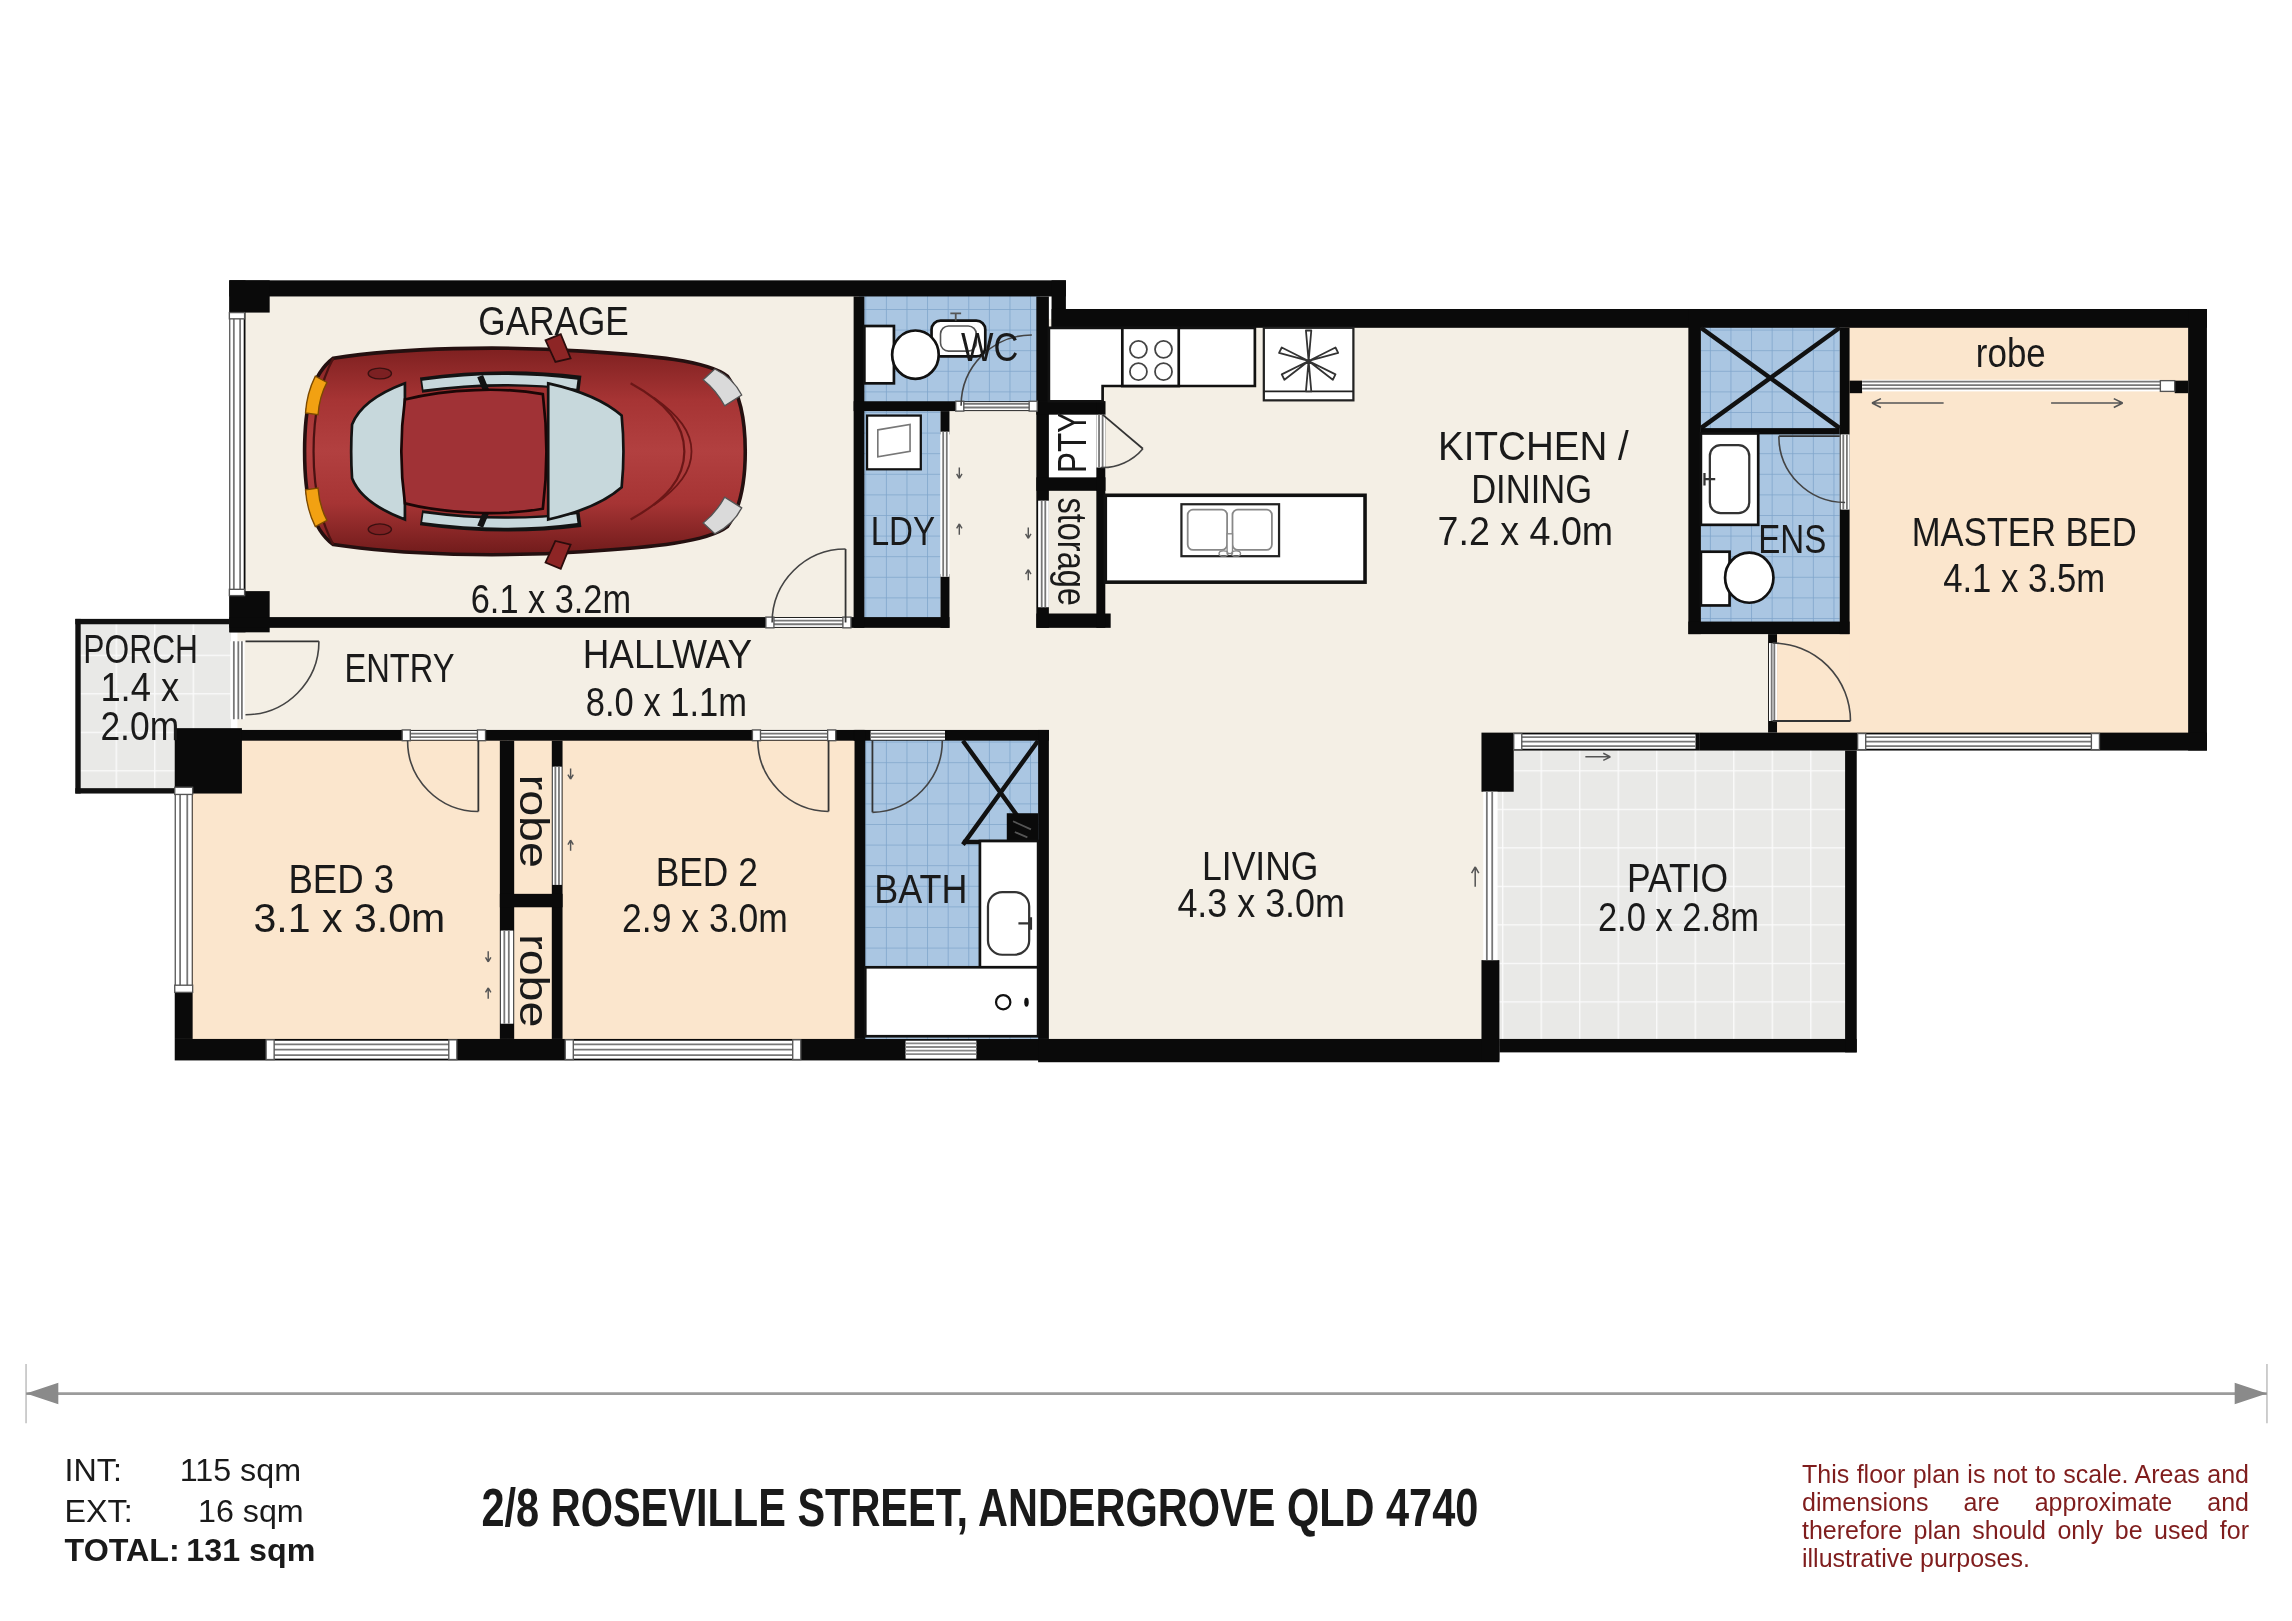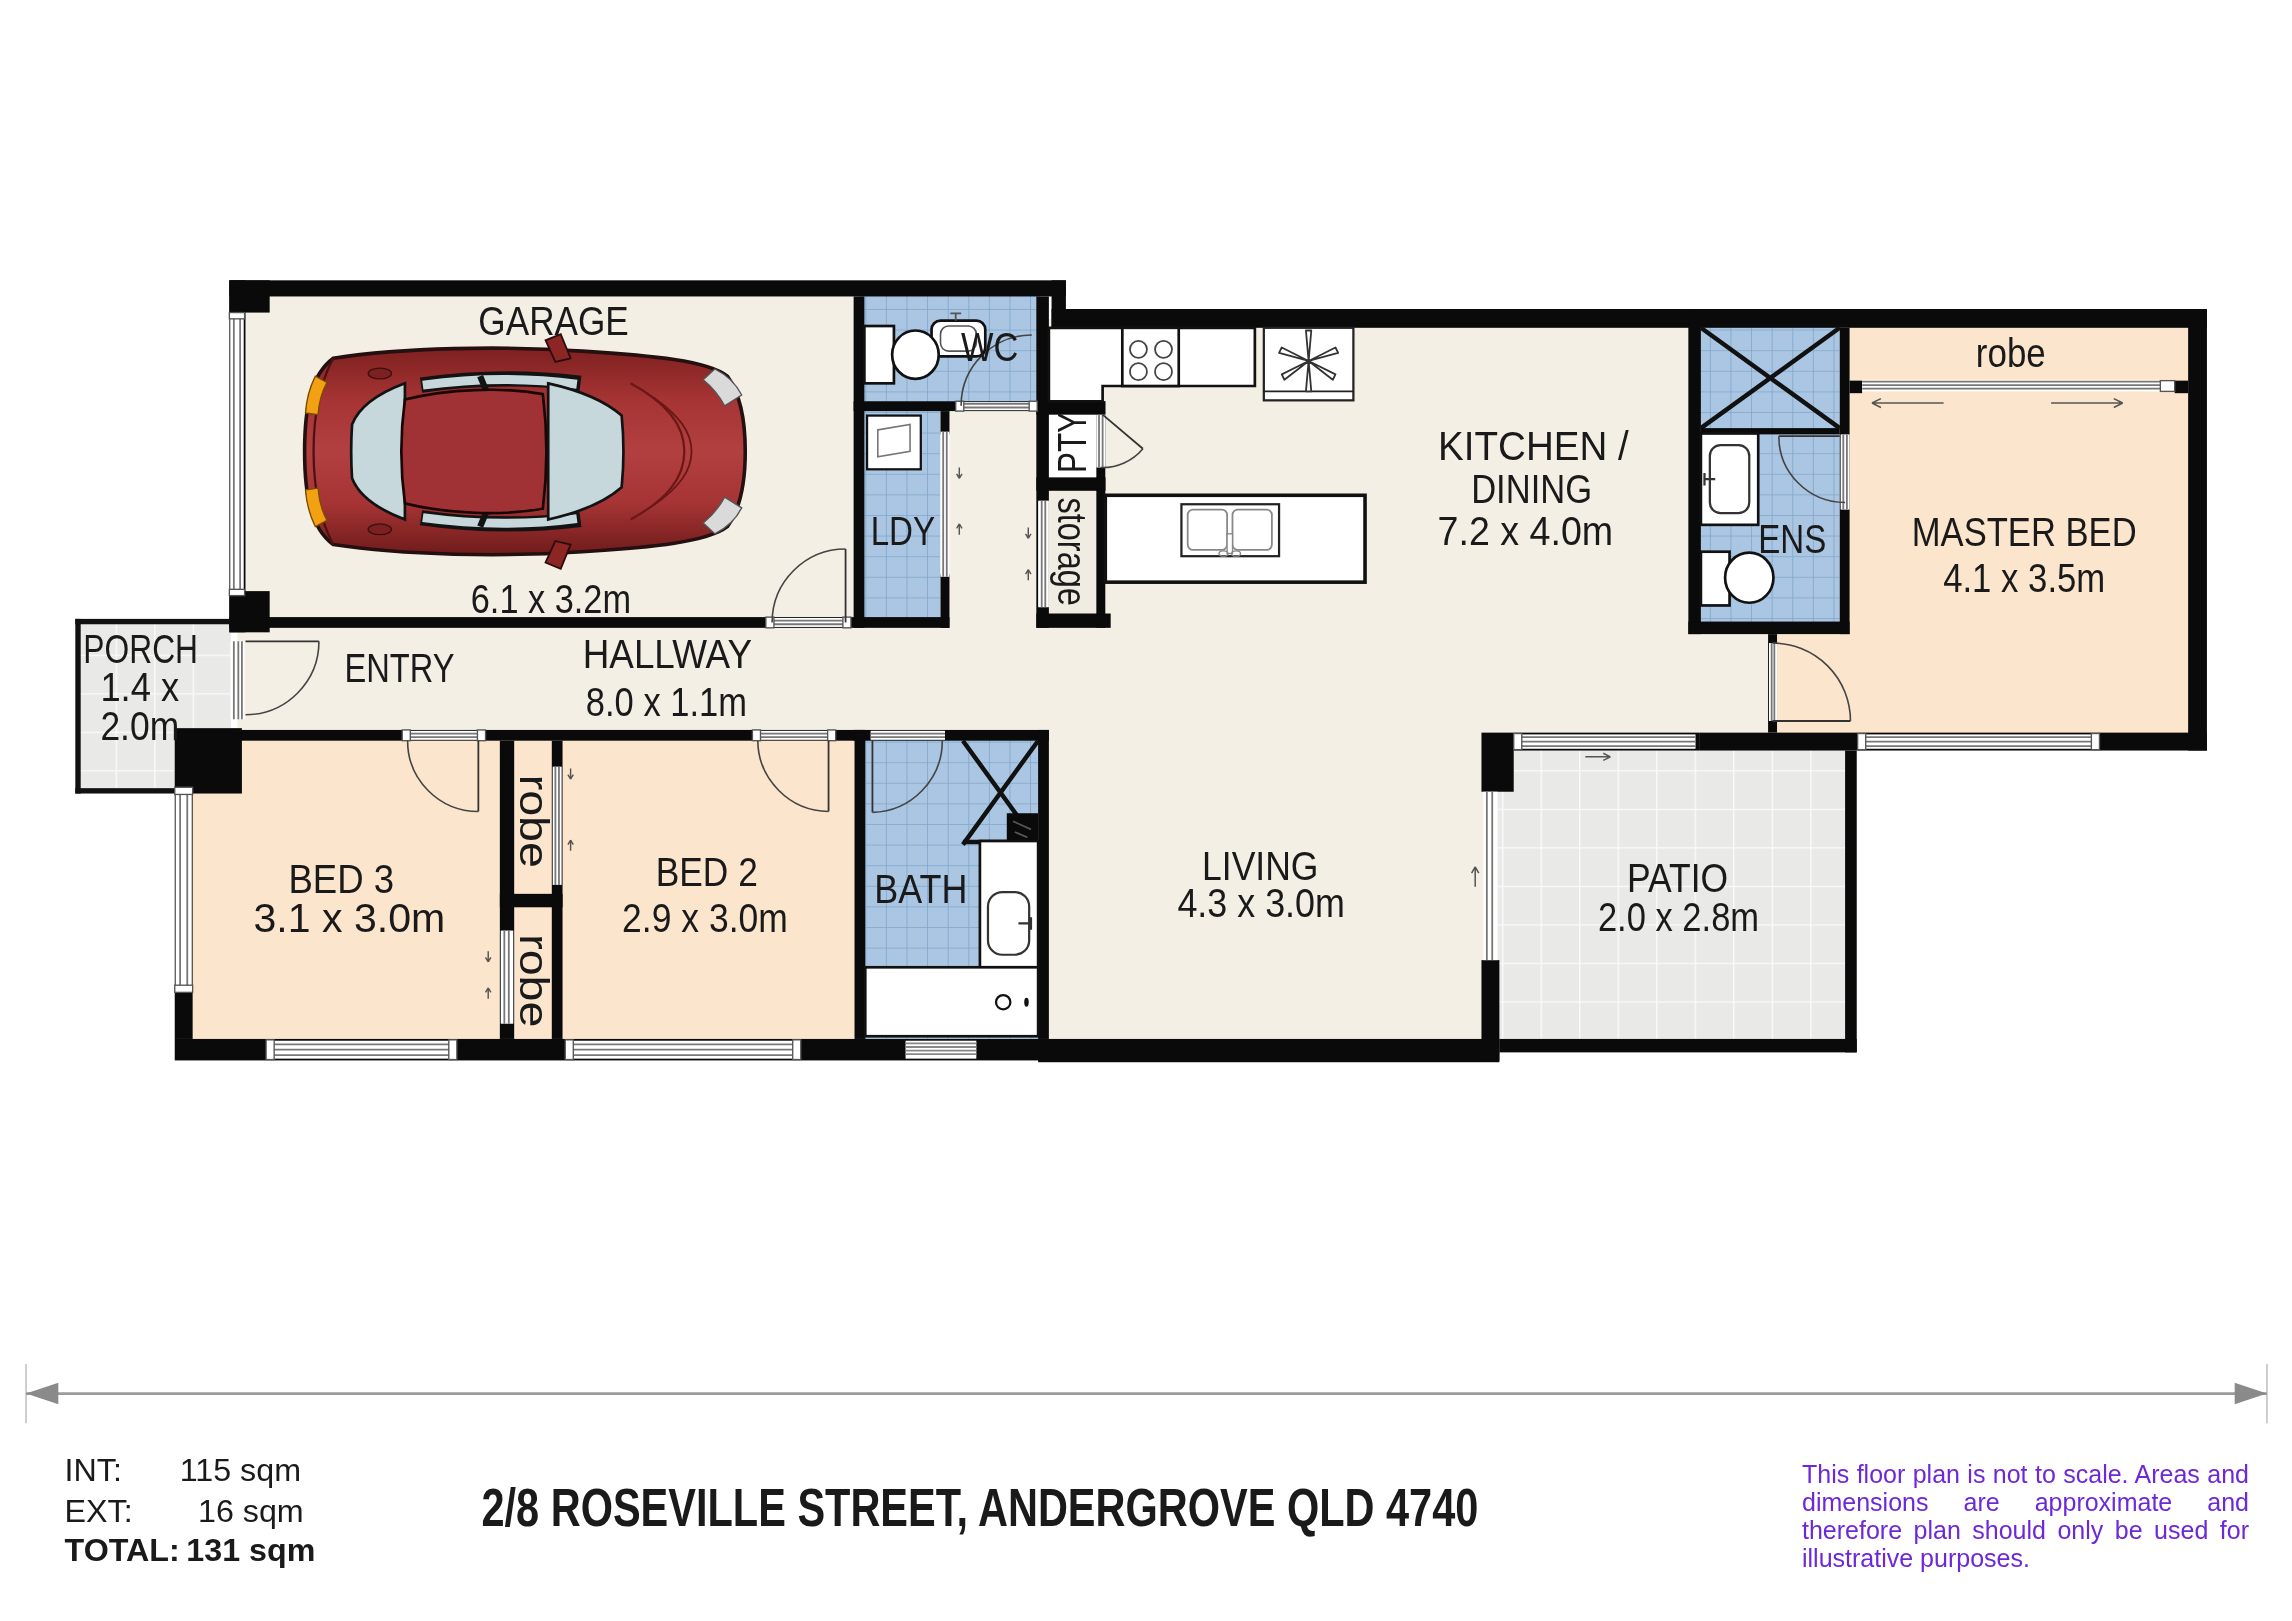--- a/index.html
+++ b/index.html
@@ -538,14 +538,14 @@
 <text x="336" y="1654" text-anchor="end">115 sqm</text>
 <text x="72" y="1699">EXT:</text>
 <text x="339" y="1699" text-anchor="end">16 sqm</text>
 <text x="72" y="1743" font-weight="bold">TOTAL:</text>
 <text x="352" y="1743" text-anchor="end" font-weight="bold">131 sqm</text>
 </g>
 
 <text x="1094" y="1704" text-anchor="middle" font-size="60" font-weight="bold" font-family="Liberation Sans, sans-serif" textLength="1113" lengthAdjust="spacingAndGlyphs">2/8 ROSEVILLE STREET, ANDERGROVE QLD 4740</text>
 </svg>
 
-<div style="position:absolute; left:1802px; top:1460px; width:447px; font-family:'Liberation Sans', sans-serif; font-size:25px; line-height:28px; color:#6d28d9; text-align:justify;">This floor plan is not to scale. Areas and dimensions are approximate and therefore plan should only be used for illustrative purposes.</div>
+<div style="position:absolute; left:1802px; top:1460px; width:447px; font-family:'Liberation Sans', sans-serif; font-size:25px; line-height:28px; color:#7f1d1d; text-align:justify;">This floor plan is not to scale. Areas and dimensions are approximate and therefore plan should only be used for illustrative purposes.</div>
 
 
 </body></html>

